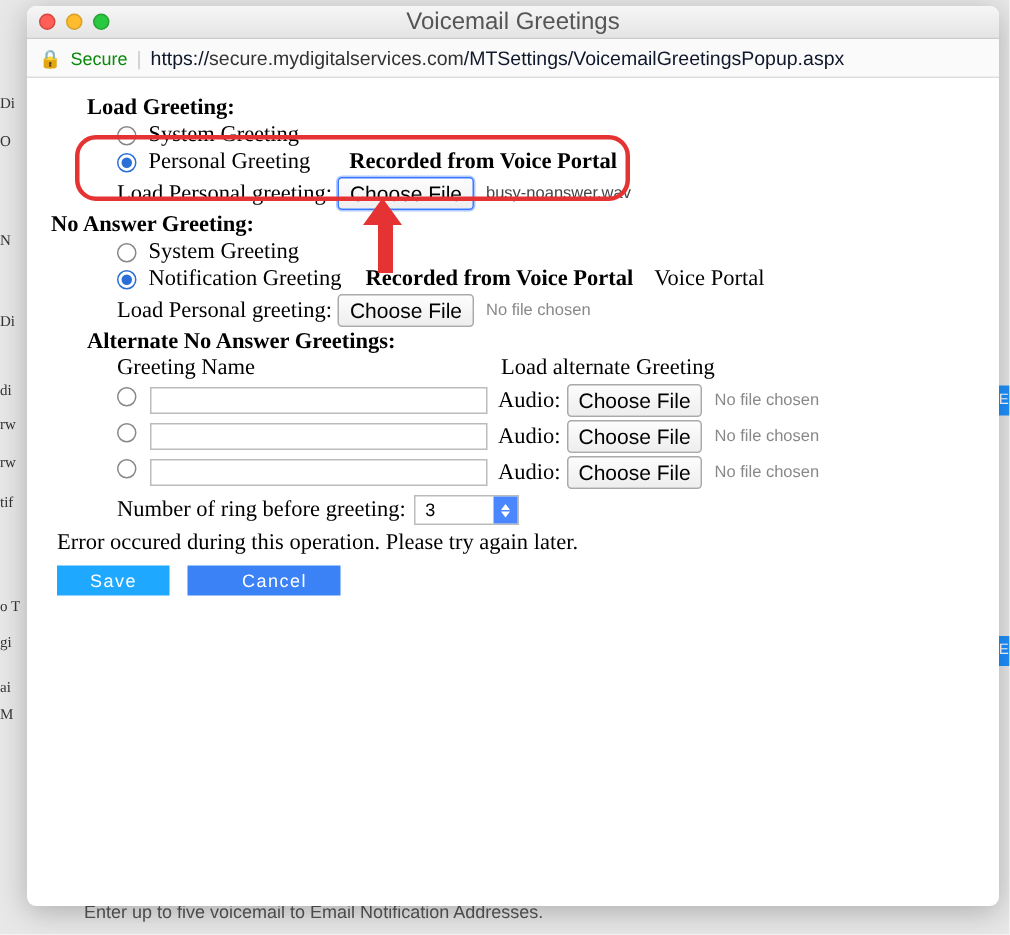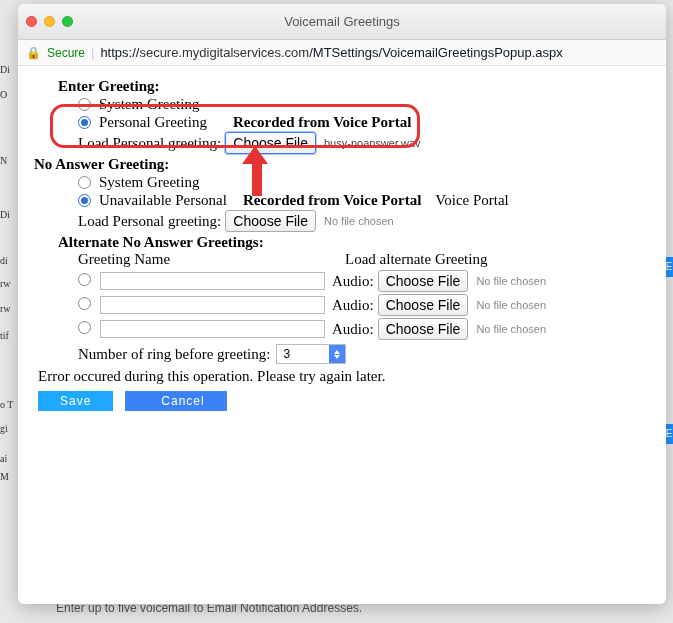--- a/index.html
+++ b/index.html
@@ -52,28 +52,28 @@
     left: 18px;
     top: 4px;
     width: 648px;
     height: 600px;
     background: #fff;
     border-radius: 6px;
     box-shadow: 0 4px 20px rgba(0,0,0,0.25);
     overflow: hidden;
   }
   .titlebar {
-    height: 36px;
+    height: 22px;
     background: linear-gradient(#f6f6f6,#e4e4e4);
     border-bottom: 1px solid #ccc;
     display: flex;
     align-items: center;
     padding: 0 8px;
     font-family: -apple-system, Arial, sans-serif;
-    font-size: 13px;
+    font-size: 16px;
     color: #555;
     position: relative;
   }
   .traffic { display: flex; gap: 7px; }
   .tl { width: 11px; height: 11px; border-radius: 50%; }
   .tl.red { background: #ff5f57; border: 0.5px solid #d64540; }
   .tl.yel { background: #febc2e; border: 0.5px solid #d8a028; }
   .tl.grn { background: #28c840; border: 0.5px solid #22a532; }
   .titlebar .title { position: absolute; left: 0; right: 0; text-align: center; pointer-events: none; }
 
@@ -155,21 +155,21 @@
     width: 0; height: 0;
     border-left: 13px solid transparent;
     border-right: 13px solid transparent;
     border-bottom: 18px solid #e53333;
     margin-left: -8px;
   }
 
   .alt-section .headers {
     display: flex;
     margin-left: 20px;
-    gap: 12px;
+    gap: 1px;
   }
   .alt-section .headers span:nth-child(1){ width: 255px; }
   .alt-section .headers span:nth-child(2){ width: 170px; }
   .alt-section .headers span:nth-child(3){ }
 
   .alt-row {
     display: flex;
     align-items: center;
     margin: 2px 0 2px 20px;
   }
@@ -274,21 +274,21 @@
     <span class="lock">🔒</span>
     <span class="secure-text">Secure</span>
     <span style="color:#ccc">|</span>
     <span class="url-text">
       <span class="gray">https://</span><span>secure.mydigitalservices.com</span><span class="gray">/MTSettings/VoicemailGreetingsPopup.aspx</span>
     </span>
   </div>
 
   <div class="content">
 
-    <div class="section-title">Enter Greeting:</div>
+    <div class="section-title">Load Greeting:</div>
     <div class="row">
       <span class="radio"></span>
       <span class="label-text">System Greeting</span>
     </div>
     <div class="row">
       <span class="radio checked"></span>
       <span class="label-text">Personal Greeting</span>
       <span style="width:18px"></span>
       <span class="bold">Recorded from Voice Portal</span>
     </div>
@@ -305,21 +305,21 @@
       <div class="shaft"></div>
     </div>
 
     <div class="section-title" style="margin-left:-24px">No Answer Greeting:</div>
     <div class="row">
       <span class="radio"></span>
       <span class="label-text">System Greeting</span>
     </div>
     <div class="row">
       <span class="radio checked"></span>
-      <span class="label-text">Unavailable Personal</span>
+      <span class="label-text">Notification Greeting</span>
       <span style="width:8px"></span>
       <span class="bold">Recorded from Voice Portal</span>
       <span style="width:6px"></span>
       <span>Voice Portal</span>
     </div>
     <div class="row">
       <span class="label-text">Load Personal greeting:</span>
       <button class="choose-btn">Choose File</button>
       <span class="filetext gray">No file chosen</span>
     </div>

